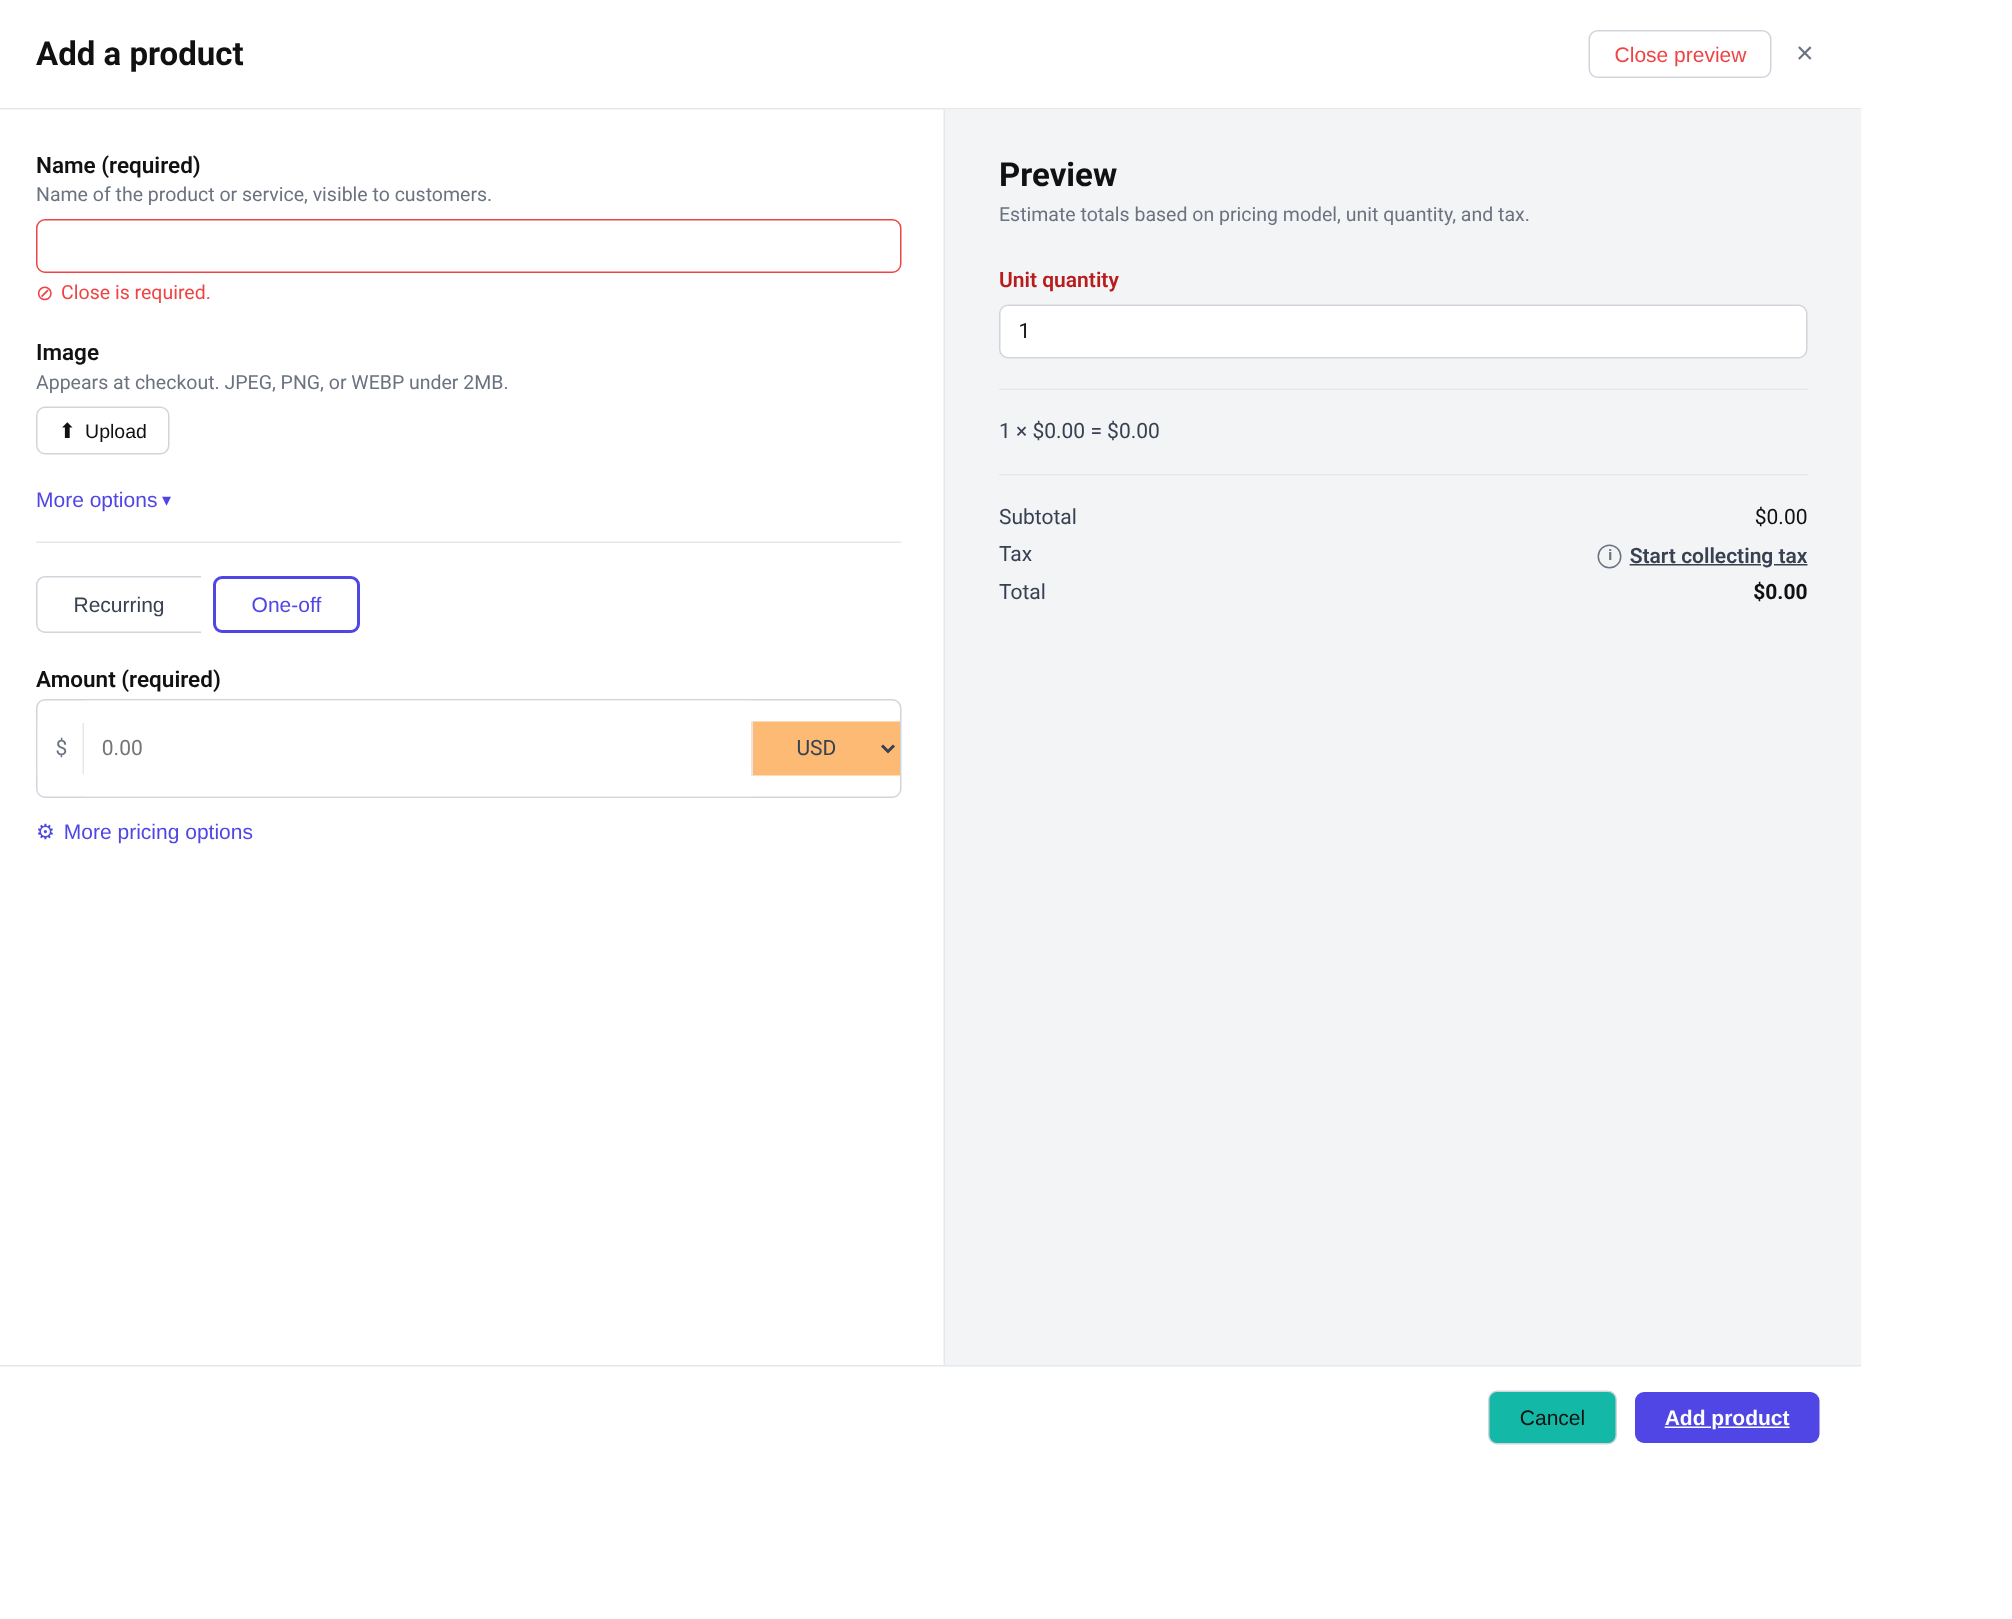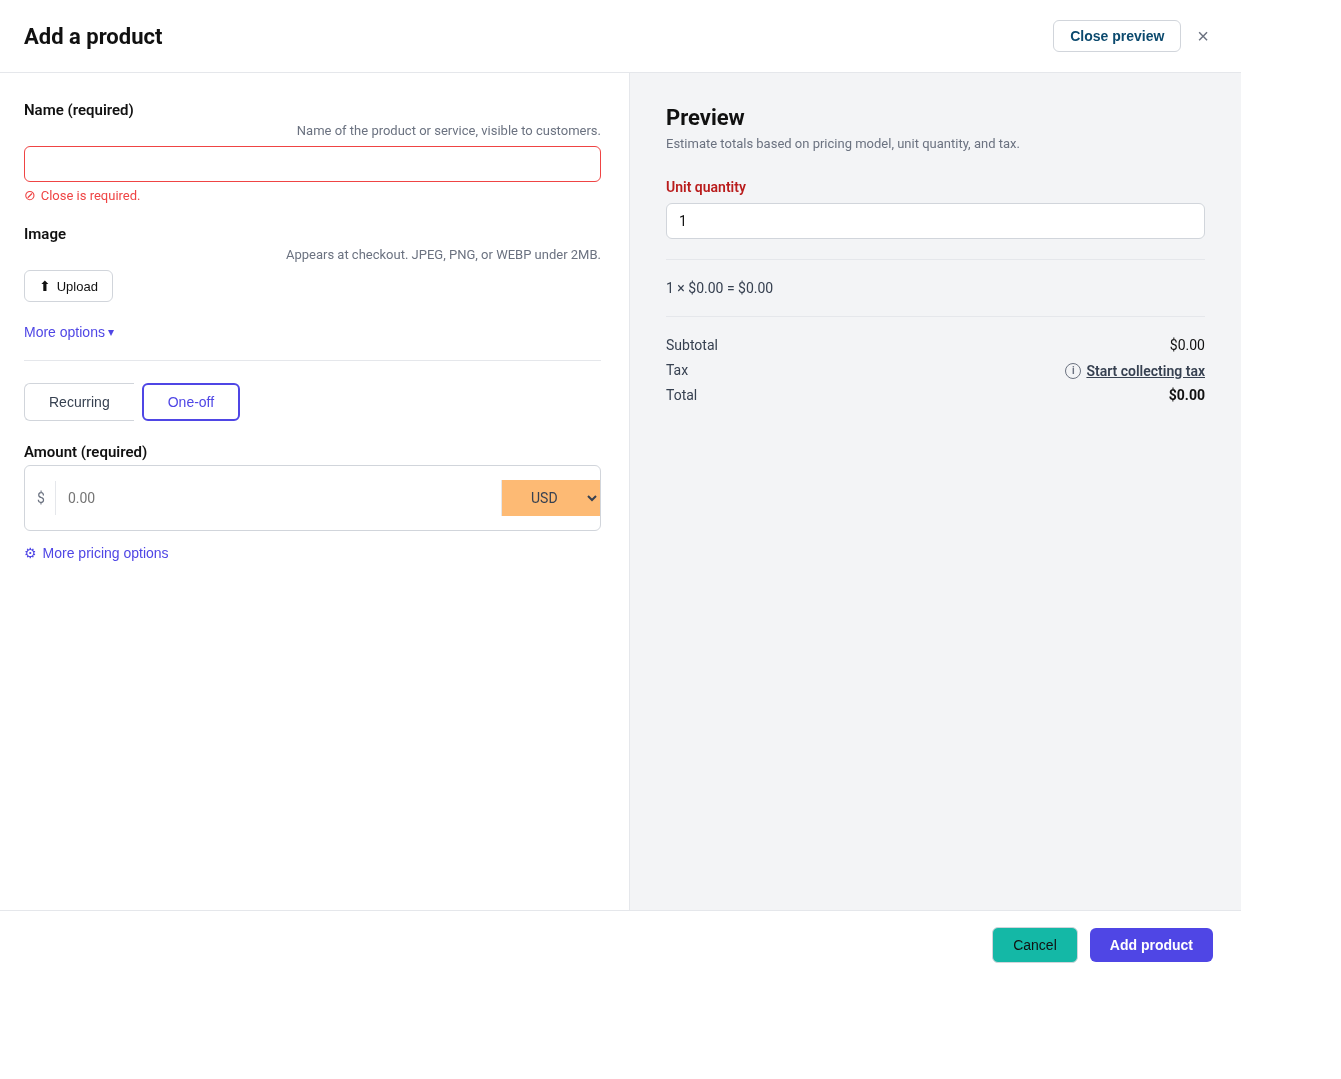--- a/index.html
+++ b/index.html
@@ -39,23 +39,22 @@
       align-items: center;
       gap: 12px;
     }
 
     .close-preview-btn {
       padding: 7px 16px;
       border: 1px solid #d1d5db;
       border-radius: 6px;
       background: #fff;
       font-size: 14px;
-      color: #0c4a6e;
-      cursor: pointer;
-      font-weight: bold;
+      color: #ef4444;
+      cursor: pointer;
     }
 
     .close-icon-btn {
       background: none;
       border: none;
       cursor: pointer;
       font-size: 20px;
       color: #6b7280;
       line-height: 1;
       padding: 4px;
@@ -84,21 +83,20 @@
       font-size: 15px;
       font-weight: 600;
       color: #111;
       margin-bottom: 4px;
     }
 
     .field-hint {
       font-size: 13px;
       color: #6b7280;
       margin-bottom: 8px;
-      text-align: right;
     }
 
     .text-input {
       width: 100%;
       padding: 9px 12px;
       border: 1px solid #d1d5db;
       border-radius: 6px;
       font-size: 14px;
       color: #111;
       outline: none;
@@ -378,20 +376,21 @@
 
     .add-product-btn {
       padding: 9px 20px;
       border: none;
       border-radius: 6px;
       background: #4f46e5;
       font-size: 14px;
       color: #fff;
       font-weight: 600;
       cursor: pointer;
+      text-decoration: underline;
     }
 
     .gear-icon {
       font-size: 14px;
     }
 
     .chevron-down {
       font-size: 12px;
     }
   </style>

